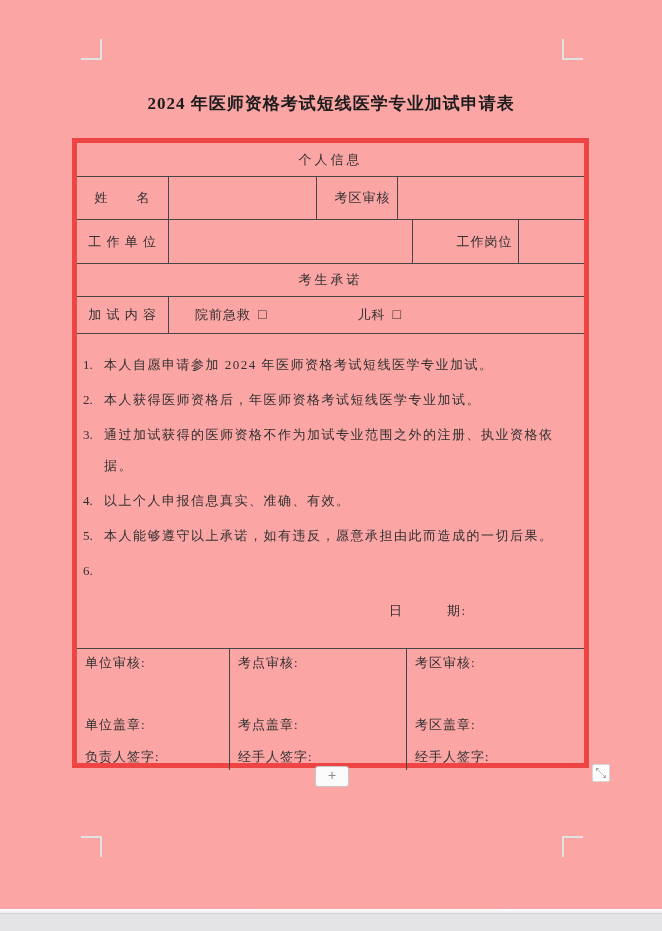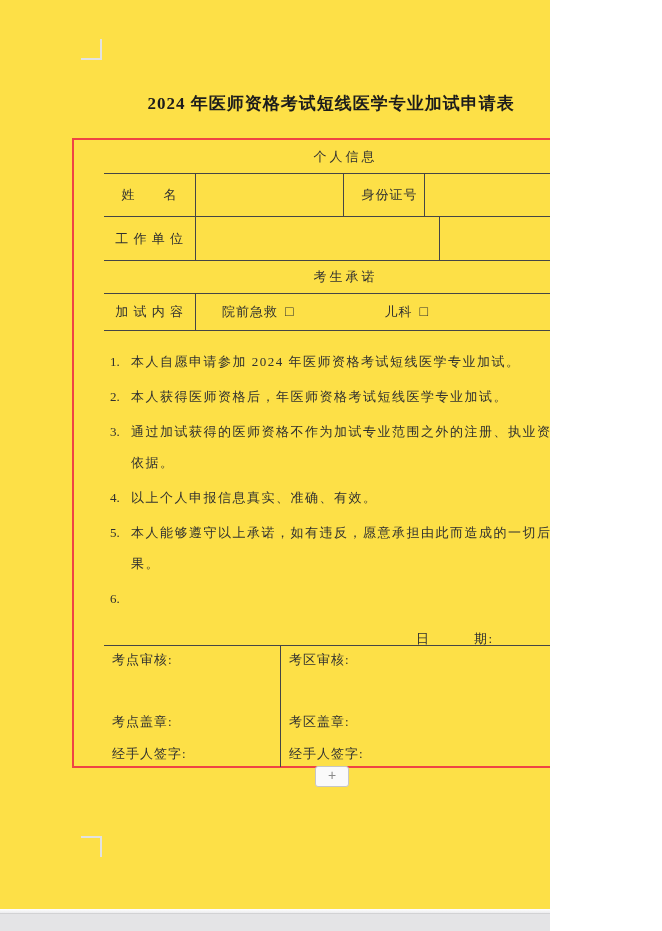--- a/index.html
+++ b/index.html
@@ -1,34 +1,34 @@
 <!DOCTYPE html>
 <html><head>
 <meta charset="utf-8">
 <style>
   html,body{margin:0;padding:0;background:#ffffff;}
-  .canvas{position:relative;width:550px;height:931px;background:#fde047;overflow:hidden;
+  .canvas{position:relative;width:662px;height:931px;background:#fca5a5;overflow:hidden;
           font-family:"Liberation Serif",serif;color:#303030;}
   
   .below-page{position:absolute;left:0;top:913px;width:662px;height:18px;
               background:#e4e4e6;border-top:1px solid #d2d2d4;}
   .page-shadow{position:absolute;left:0;top:909px;width:662px;height:4px;
                background:linear-gradient(#ffffff,#ececee);}
   
   .mark{position:absolute;width:19px;height:19px;}
   .mark.tl{left:81px;top:39px;border-right:2px solid #e2e2e2;border-bottom:2px solid #e2e2e2;}
   .mark.tr{left:562px;top:39px;border-left:2px solid #e2e2e2;border-bottom:2px solid #e2e2e2;}
   .mark.bl{left:81px;top:836px;border-right:2px solid #e2e2e2;border-top:2px solid #e2e2e2;}
   .mark.br{left:562px;top:836px;border-left:2px solid #e2e2e2;border-top:2px solid #e2e2e2;}
   
   .title{position:absolute;left:0;top:92px;width:662px;text-align:center;
          font-size:17px;font-weight:bold;letter-spacing:1px;color:#1c1c1c;}
   
   .tbl{position:absolute;left:72px;top:138px;width:517px;height:630px;
-       border:2px solid #ef4444;box-sizing:border-box;font-size:13px;padding-left:30px;}
+       border:5px solid #ef4444;box-sizing:border-box;font-size:13px;}
   .row{display:flex;box-sizing:border-box;border-bottom:1px solid #454545;}
   .row:last-child{border-bottom:none;}
   .cell{box-sizing:border-box;border-right:1px solid #454545;display:flex;align-items:center;}
   .cell:last-child{border-right:none;}
   .cell.center{justify-content:center;}
   .hdr{justify-content:center;letter-spacing:3px;}
   .pre{white-space:pre;}
   .lbl{letter-spacing:1px;}
   
   .rowA{height:34px;}
@@ -88,27 +88,28 @@
 
   <div class="tbl">
 
     <div class="row rowA">
       <div class="cell hdr grow">个人信息</div>
     </div>
 
     <div class="row rowB">
       <div class="cell center w92 pre lbl">姓　　名</div>
       <div class="cell w137"></div>
-      <div class="cell center w70 lbl">身份证号</div>
+      <div class="cell center w70 lbl">考区审核</div>
       <div class="cell grow"></div>
     </div>
 
     <div class="row rowC">
       <div class="cell center w92 pre lbl">工 作 单 位</div>
       <div class="cell w206"></div>
+      <div class="cell center w68 lbl">工作岗位</div>
       <div class="cell grow"></div>
     </div>
 
     <div class="row rowE">
       <div class="cell hdr grow">考生承诺</div>
     </div>
 
     <div class="row rowD">
       <div class="cell center w92 pre lbl">加 试 内 容</div>
       <div class="cell grow">
@@ -145,20 +146,25 @@
         </div>
         <div class="pitem">
           <span class="pnum">6.</span>
           <span class="ptext"></span>
         </div>
         <div class="date-line pre">日　　　期:</div>
       </div>
     </div>
 
     <div class="row rowG">
+      <div class="cell rcell w153">
+        <div class="rline">单位审核:</div>
+        <div class="rline rseal">单位盖章:</div>
+        <div class="rline rsign">负责人签字:</div>
+      </div>
       <div class="cell rcell w177">
         <div class="rline">考点审核:</div>
         <div class="rline rseal">考点盖章:</div>
         <div class="rline rsign">经手人签字:</div>
       </div>
       <div class="cell rcell grow">
         <div class="rline">考区审核:</div>
         <div class="rline rseal">考区盖章:</div>
         <div class="rline rsign">经手人签字:</div>
       </div>

